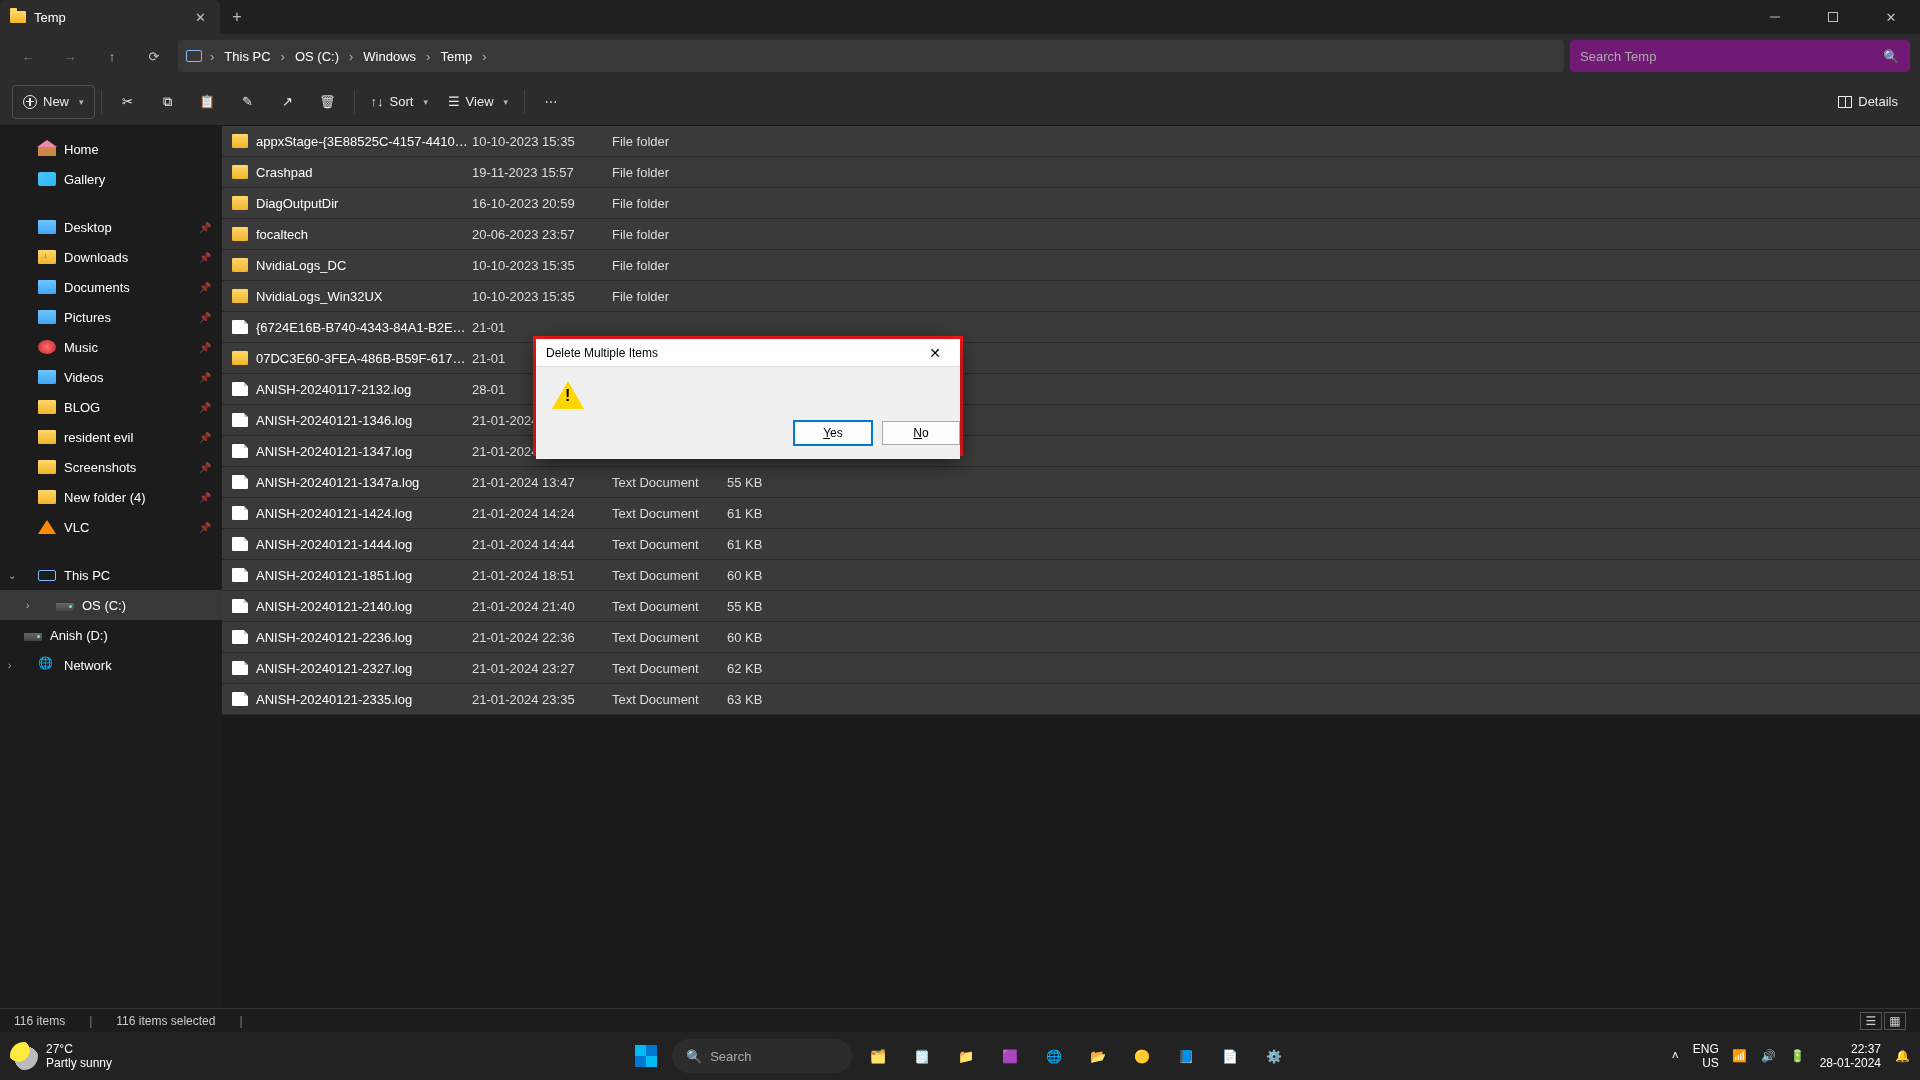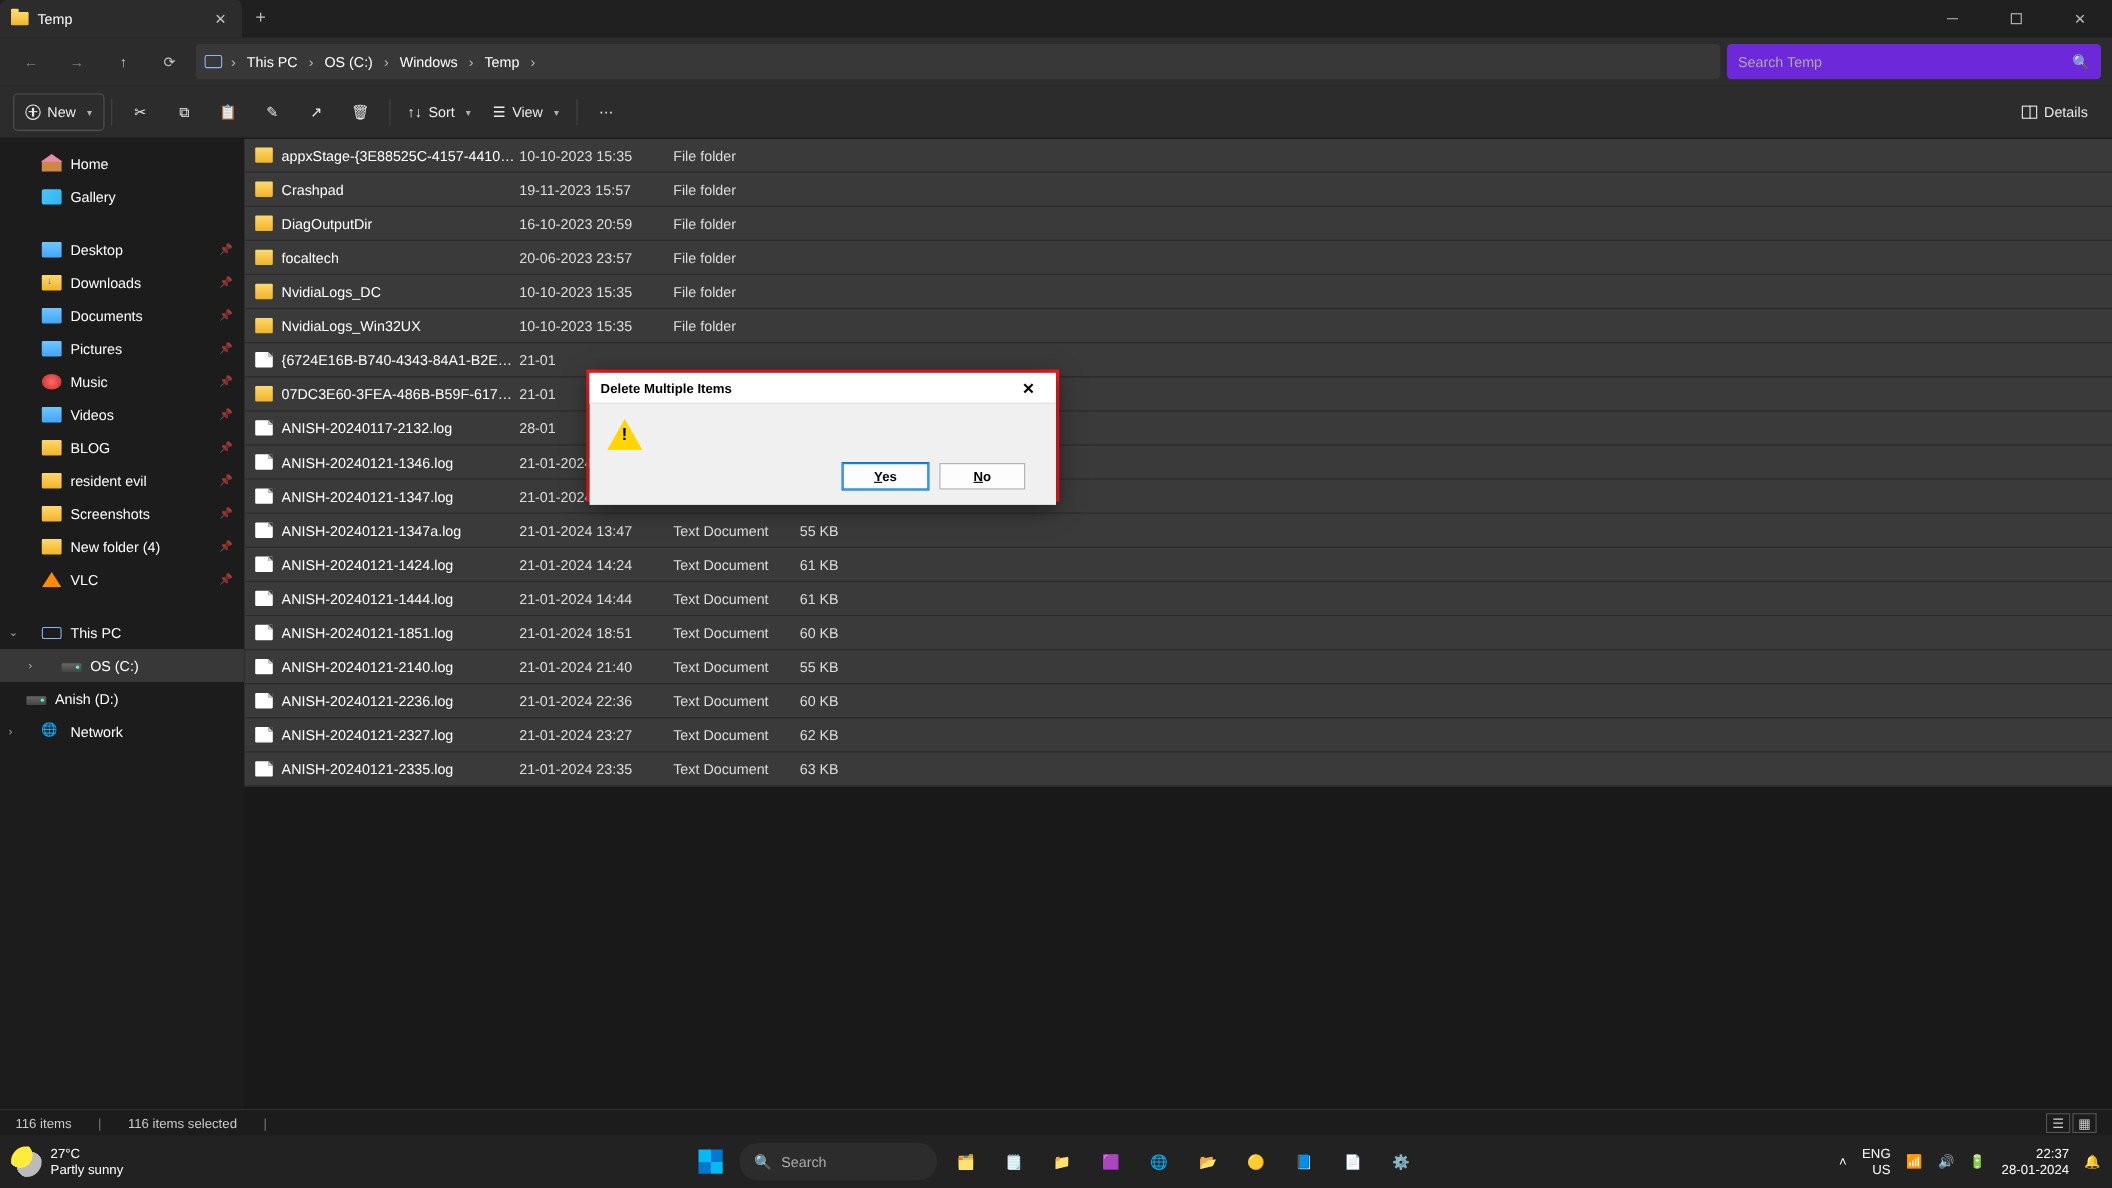--- a/index.html
+++ b/index.html
@@ -16,21 +16,21 @@
 .win-btns div { width: 58px; height: 34px; display: flex; align-items: center; justify-content: center; opacity: .7; cursor: pointer; }
 
 
 .addr { height: 44px; background: #2c2c2c; display: flex; align-items: center; padding: 0 10px; gap: 6px; }
 .nav-btn { width: 36px; height: 36px; display: flex; align-items: center; justify-content: center; opacity: .7; cursor: pointer; border-radius: 4px; }
 .nav-btn.dis { opacity: .35; }
 .breadcrumbs { flex: 1; background: #383838; height: 32px; border-radius: 4px; display: flex; align-items: center; padding: 0 8px; gap: 4px; }
 .crumb { padding: 2px 6px; cursor: pointer; }
 .crumb-sep { opacity: .6; }
 .pc-ico { width: 16px; height: 12px; border: 1px solid #8ab4f8; border-radius: 2px; margin-right: 4px; }
-.search { width: 340px; height: 32px; background: #6d28d9; border-radius: 4px; display: flex; align-items: center; padding: 0 10px; color: #aaa; }
+.search { width: 340px; height: 32px; background: #701a75; border-radius: 4px; display: flex; align-items: center; padding: 0 10px; color: #aaa; }
 .search .mag { margin-left: auto; }
 
 
 .toolbar { height: 48px; background: #2c2c2c; display: flex; align-items: center; padding: 0 12px; gap: 0; border-bottom: 1px solid #1a1a1a; }
 .tbtn { height: 34px; padding: 0 10px; display: flex; align-items: center; gap: 6px; cursor: pointer; border-radius: 4px; opacity: .9; }
 .tbtn.icon-only { width: 40px; justify-content: center; padding: 0; }
 .divider { width: 1px; height: 24px; background: #444; margin: 0 6px; }
 .new-btn { border: 1px solid #555; }
 .plus-ico { width: 14px; height: 14px; border: 1.5px solid #fff; border-radius: 50%; position: relative; }
 .plus-ico::before, .plus-ico::after { content: ""; position: absolute; background: #fff; }
@@ -84,27 +84,27 @@
 .fsize { width: 70px; text-align: left; padding-right: 10px; color: #ddd; }
 
 
 .status { height: 24px; background: #1c1c1c; border-top: 1px solid #333; display: flex; align-items: center; padding: 0 14px; font-size: 12px; color: #ccc; gap: 24px; }
 .status .sep { opacity: .5; }
 .status .viewbtns { margin-left: auto; display: flex; gap: 2px; }
 .status .vb { width: 22px; height: 18px; border: 1px solid #555; display: flex; align-items: center; justify-content: center; }
 
 
 .dialog-highlight { position: absolute; border: 3px solid #ff1a1a; left: 533px; top: 336px; width: 430px; height: 120px; z-index: 100; }
-.dialog { position: absolute; left: 536px; top: 339px; width: 424px; background: #f0f0f0; color: #000; font-size: 12px; z-index: 101; box-shadow: 0 4px 20px rgba(0,0,0,.5); font-weight: bold; }
+.dialog { position: absolute; left: 536px; top: 339px; width: 424px; background: #f0f0f0; color: #000; font-size: 12px; z-index: 101; box-shadow: 0 4px 20px rgba(0,0,0,.5); }
 .dlg-title { height: 28px; display: flex; align-items: center; padding: 0 10px; background: #fff; border-bottom: 1px solid #ddd; }
 .dlg-close { margin-left: auto; width: 30px; height: 24px; display: flex; align-items: center; justify-content: center; cursor: pointer; font-size: 14px; }
 .dlg-body { padding: 14px 16px 12px 16px; display: flex; gap: 14px; }
 .warn-ico { width: 32px; height: 28px; background: #ffd600; clip-path: polygon(50% 0, 100% 100%, 0 100%); position: relative; flex-shrink: 0; }
 .warn-ico::after { content: "!"; position: absolute; left: 13px; top: 6px; font-weight: bold; color: #000; font-size: 16px; }
-.dlg-buttons { padding: 0 28px 14px 16px; display: flex; justify-content: flex-end; gap: 10px; }
+.dlg-buttons { padding: 0 0 14px 16px; display: flex; justify-content: flex-end; gap: 10px; }
 .dlg-btn { min-width: 78px; height: 24px; background: #fdfdfd; border: 1px solid #adadad; cursor: pointer; display: flex; align-items: center; justify-content: center; }
 .dlg-btn.primary { border: 1px solid #0078d4; box-shadow: 0 0 0 1px #0078d4; }
 .dlg-btn u { text-decoration: underline; }
 
 
 .taskbar { position: absolute; bottom: 0; left: 0; right: 0; height: 48px; background: #222; display: flex; align-items: center; padding: 0 10px; }
 .weather { display: flex; align-items: center; gap: 8px; }
 .weather-ico { width: 28px; height: 28px; background: radial-gradient(circle at 30% 30%, #ffeb3b 0 40%, transparent 41%), radial-gradient(circle at 60% 60%, #bbb 0 50%, transparent 51%); border-radius: 50%; }
 .weather-txt { font-size: 12px; line-height: 14px; }
 .task-center { position: absolute; left: 50%; transform: translateX(-50%); display: flex; align-items: center; gap: 8px; }

